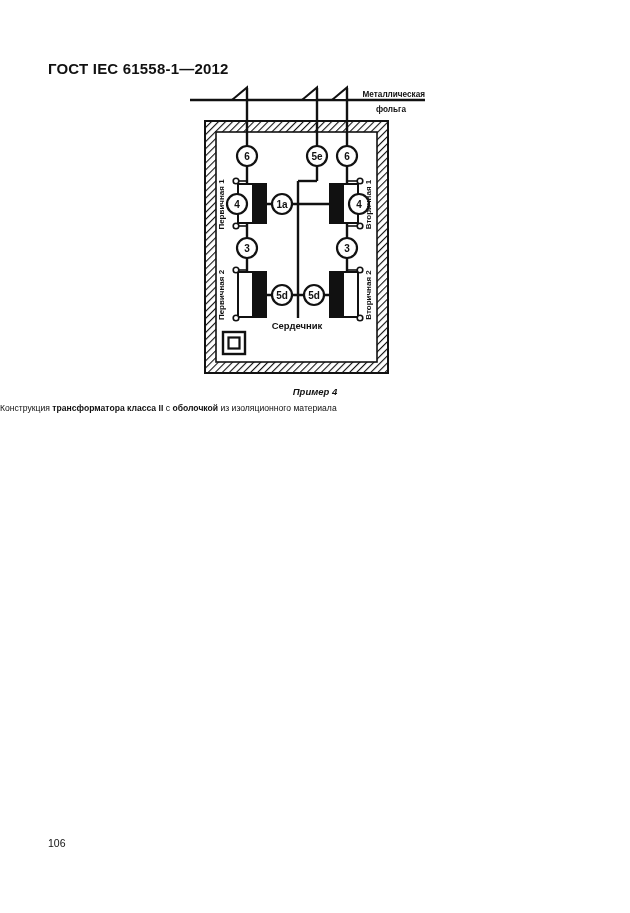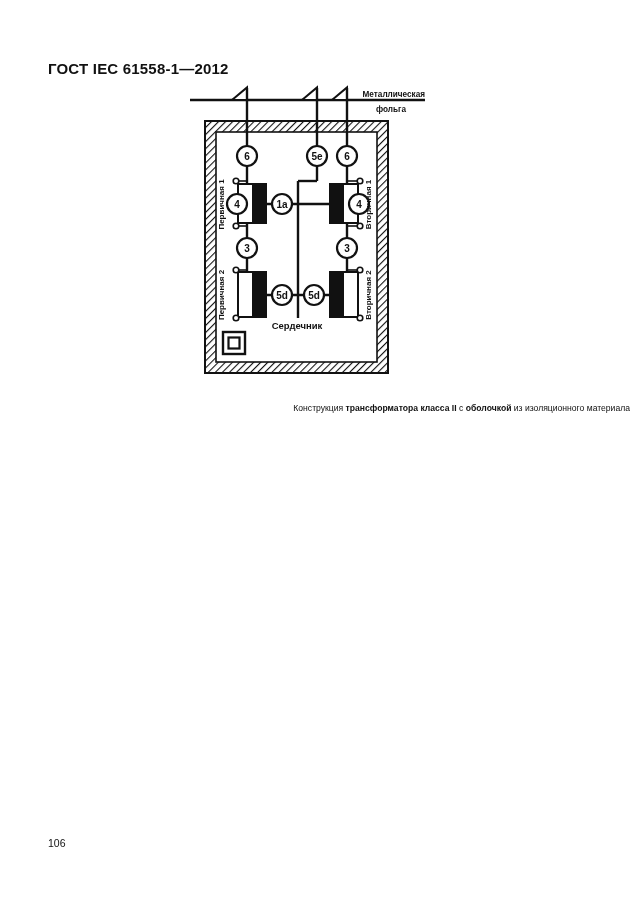--- a/index.html
+++ b/index.html
@@ -26,21 +26,21 @@
   .marker-num{font-size:10px;font-weight:bold;text-anchor:middle;}
   .small-label{font-size:8.2px;font-weight:bold;}
   .wind-label{font-size:8px;font-weight:bold;text-anchor:middle;}
   .core-text{font-size:9.5px;font-weight:bold;text-anchor:middle;}
   .example{
     position:absolute;left:0;top:386px;width:630px;
     text-align:center;font-size:9.5px;font-weight:bold;font-style:italic;
   }
   .caption{
     position:absolute;left:0;top:403px;width:630px;
-    text-align:right;font-size:8.6px;
+    text-align:left;font-size:8.6px;
   }
   .caption .b{font-weight:bold;}
   .pagenum{
     position:absolute;left:48px;top:826px;
     font-size:10.5px;
     margin-top:11px;
   }
 </style>
 </head>
 <body>
@@ -146,18 +146,19 @@
     <text x="425" y="97" text-anchor="end" class="small-label">Металлическая</text>
     <text x="391" y="111.5" text-anchor="middle" class="small-label">фольга</text>
     <text x="297" y="329" class="core-text">Сердечник</text>
 
     <text transform="translate(224,204.5) rotate(-90)" class="wind-label">Первичная 1</text>
     <text transform="translate(224,295) rotate(-90)" class="wind-label">Первичная 2</text>
     <text transform="translate(371,204.5) rotate(-90)" class="wind-label">Вторичная 1</text>
     <text transform="translate(371,295) rotate(-90)" class="wind-label">Вторичная 2</text>
   </svg>
 
+  <div class="example">Пример 4</div>
 
   <div class="caption"><span>Конструкция </span><span class="b">трансформатора класса II</span><span> с </span><span class="b">оболочкой</span><span> из изоляционного материала</span></div>
 
   <div class="pagenum">106</div>
 
 </div>
 
 </body></html>

